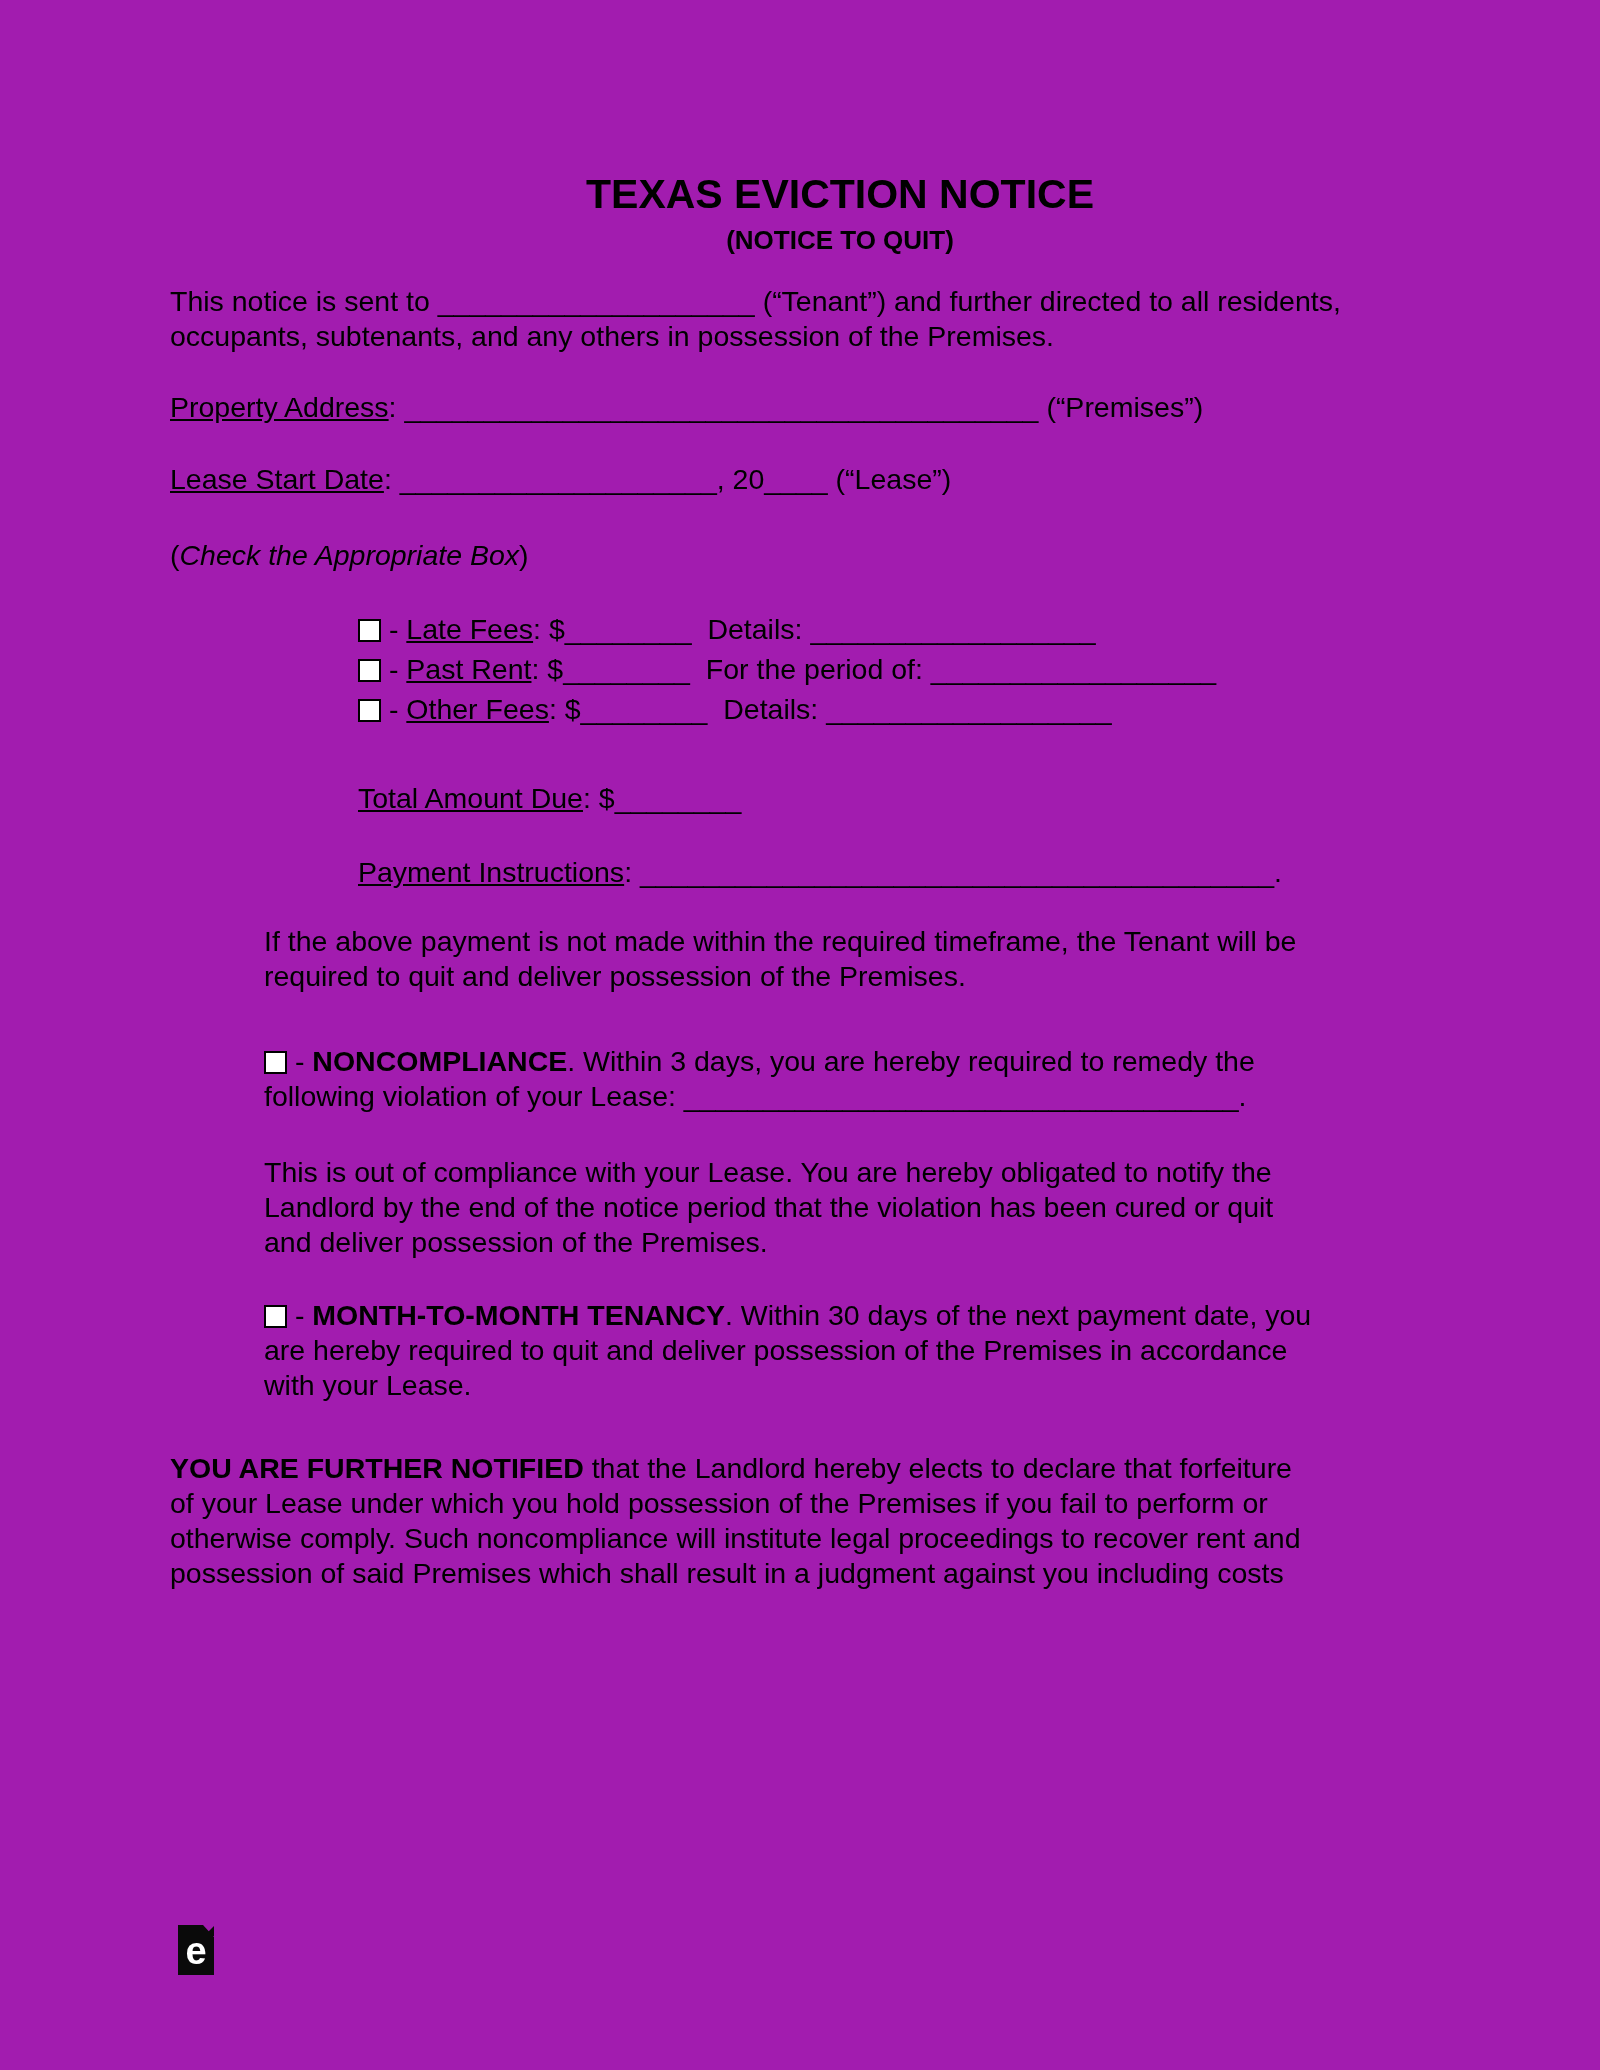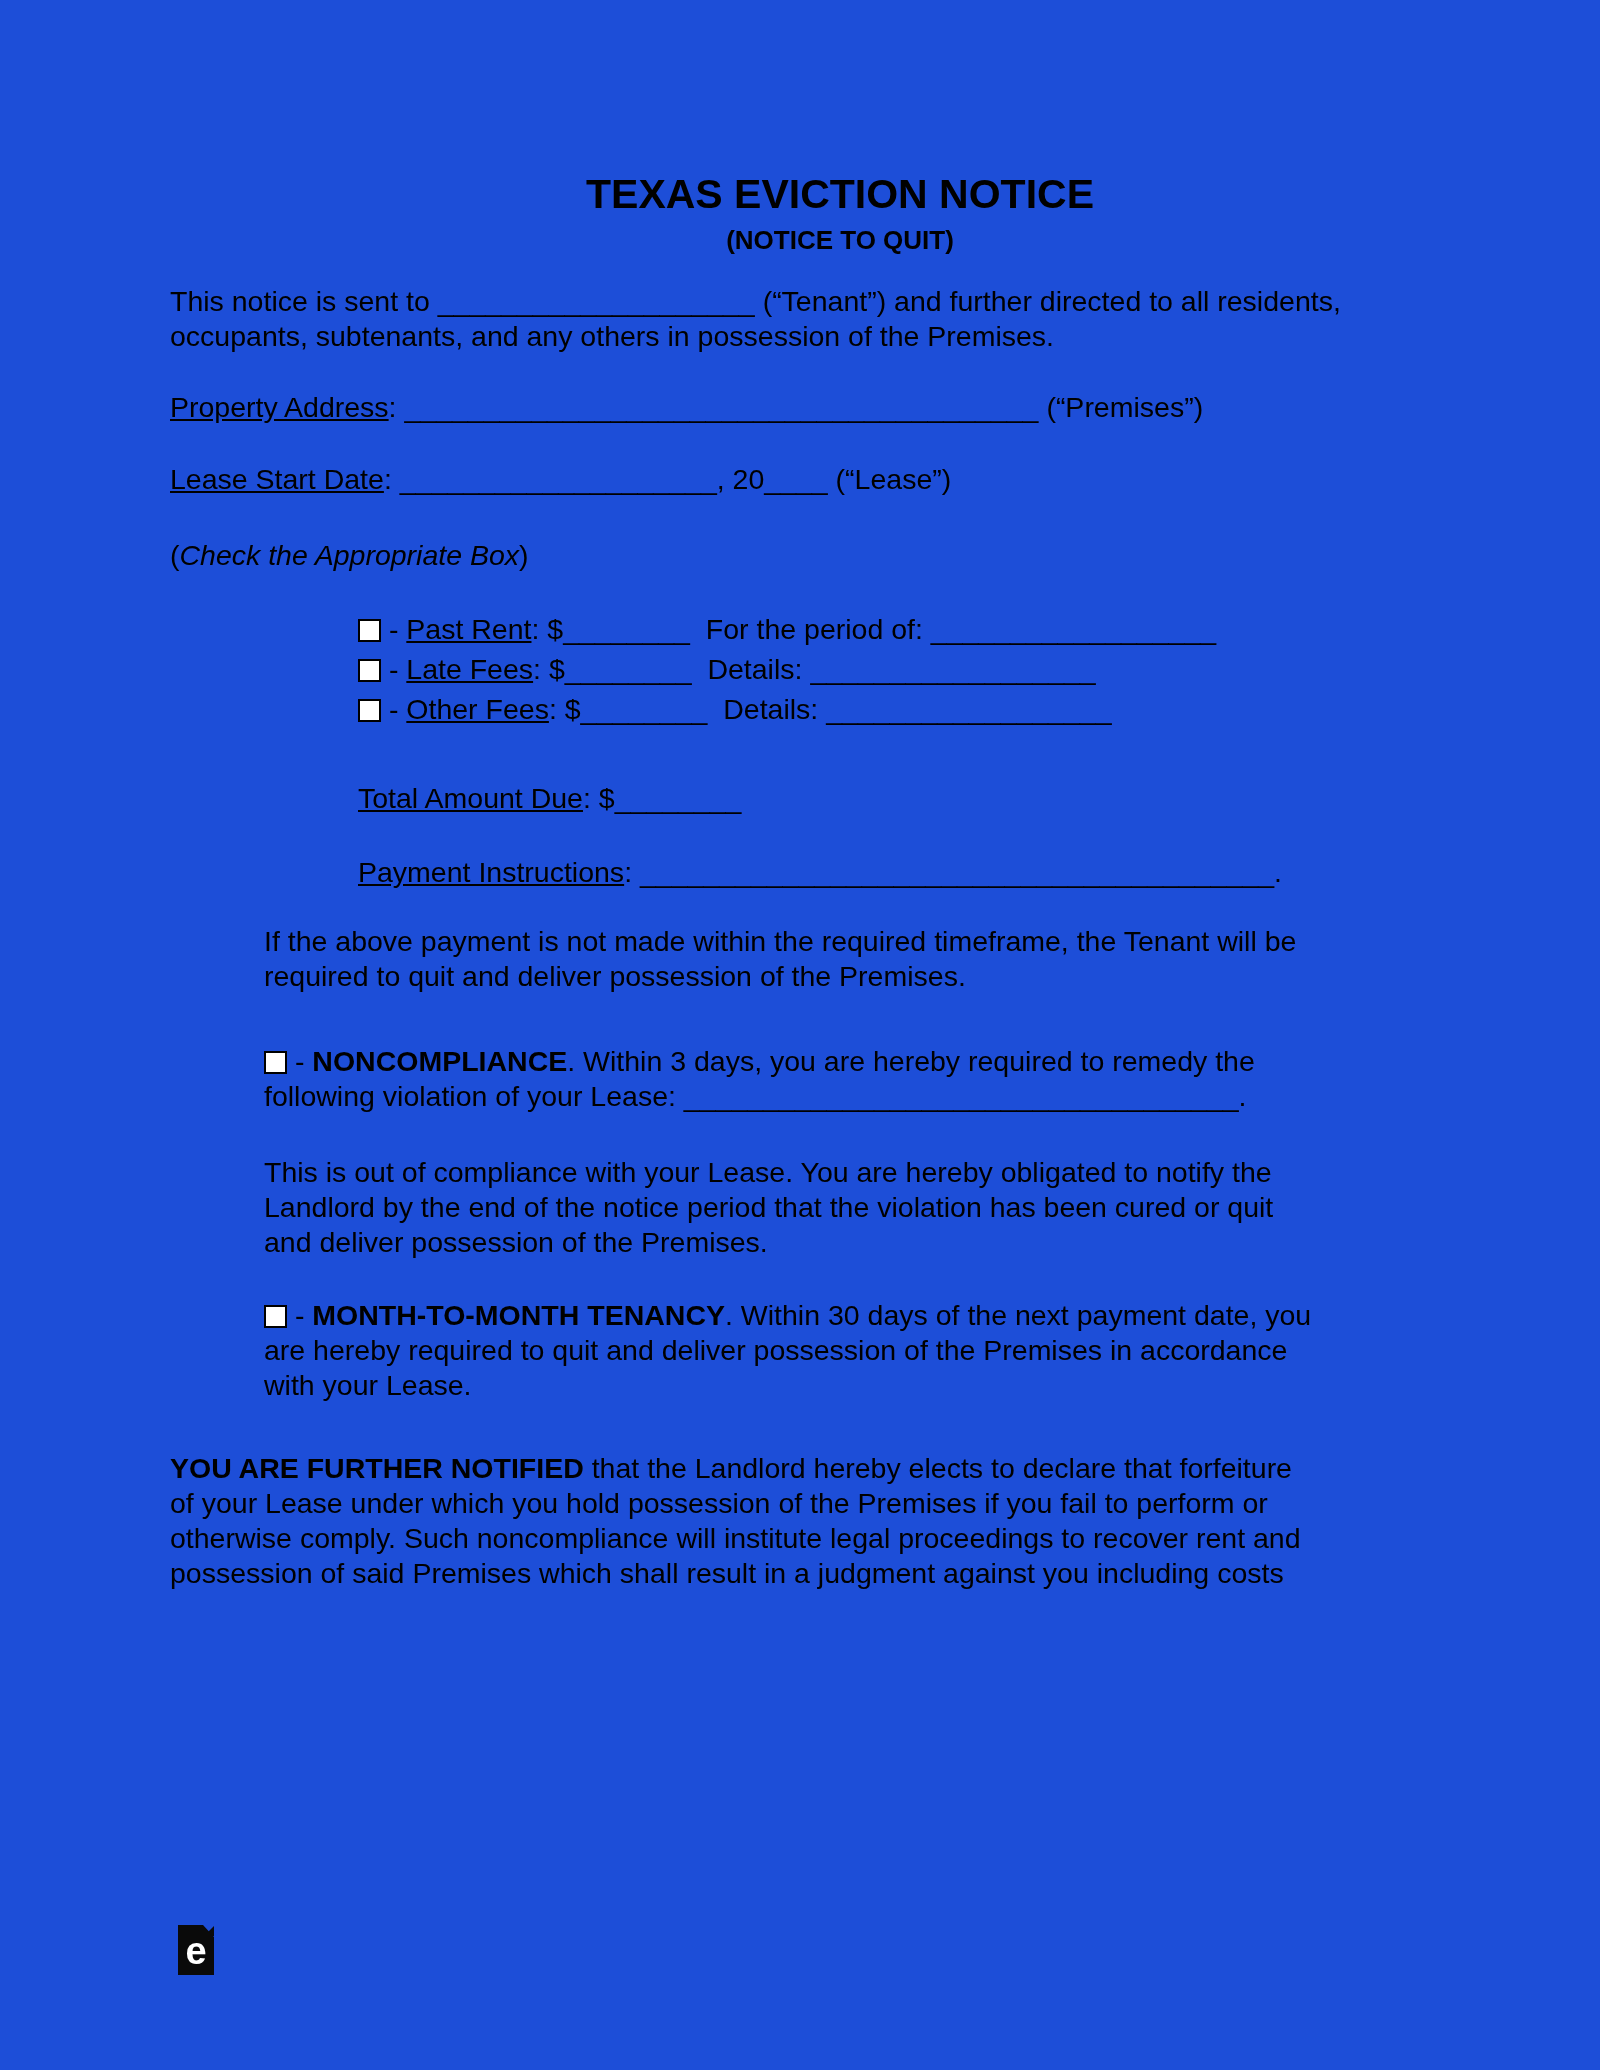--- a/index.html
+++ b/index.html
@@ -1,21 +1,21 @@
 <!DOCTYPE html>
 <html><head>
 <meta charset="utf-8">
 <style>
   html, body { margin: 0; padding: 0; background: #ffffff; }
   .page {
     position: relative;
     width: 1600px;
     height: 2070px;
     box-sizing: border-box;
-    background: #1d4ed8;
+    background: #a21caf;
     color: #000000;
     font-family: "Liberation Sans", sans-serif;
     font-size: 28.5px;
     line-height: 35px;
     padding: 170px 90px 0 170px;
     overflow: hidden;
   }
   .doc-title {
     text-align: center;
     font-weight: bold;
@@ -93,22 +93,22 @@
 
   <p class="b" style="margin-top:36px"><span class="ul">Property Address</span><span>: </span><span>________________________________________</span><span> (“Premises”)</span></p>
 
   <p class="b" style="margin-top:37px"><span class="ul">Lease Start Date</span><span>: </span><span>____________________</span><span>, 20</span><span>____</span><span> (“Lease”)</span></p>
 
 
   <p class="b" style="margin-top:41px"><span>(</span><span class="it">Check the Appropriate Box</span><span>)</span></p>
 
 
   <div class="ind2 sublist" style="margin-top:36px">
+    <p class="b"><span class="cb"></span><span> - </span><span class="ul">Late Fees</span><span>: $</span><span>________</span><span>  Details: </span><span>__________________</span></p>
     <p class="b"><span class="cb"></span><span> - </span><span class="ul">Past Rent</span><span>: $</span><span>________</span><span>  For the period of: </span><span>__________________</span></p>
-    <p class="b"><span class="cb"></span><span> - </span><span class="ul">Late Fees</span><span>: $</span><span>________</span><span>  Details: </span><span>__________________</span></p>
     <p class="b"><span class="cb"></span><span> - </span><span class="ul">Other Fees</span><span>: $</span><span>________</span><span>  Details: </span><span>__________________</span></p>
   </div>
 
   <p class="b ind2" style="margin-top:52px"><span class="ul">Total Amount Due</span><span>: $</span><span>________</span></p>
 
   <p class="b ind2" style="margin-top:39px"><span class="ul">Payment Instructions</span><span>: </span><span>________________________________________</span><span>.</span></p>
 
   <p class="b ind1" style="margin-top:34px">If the above payment is not made within the required timeframe, the Tenant will be
 required to quit and deliver possession of the Premises.</p>
 

